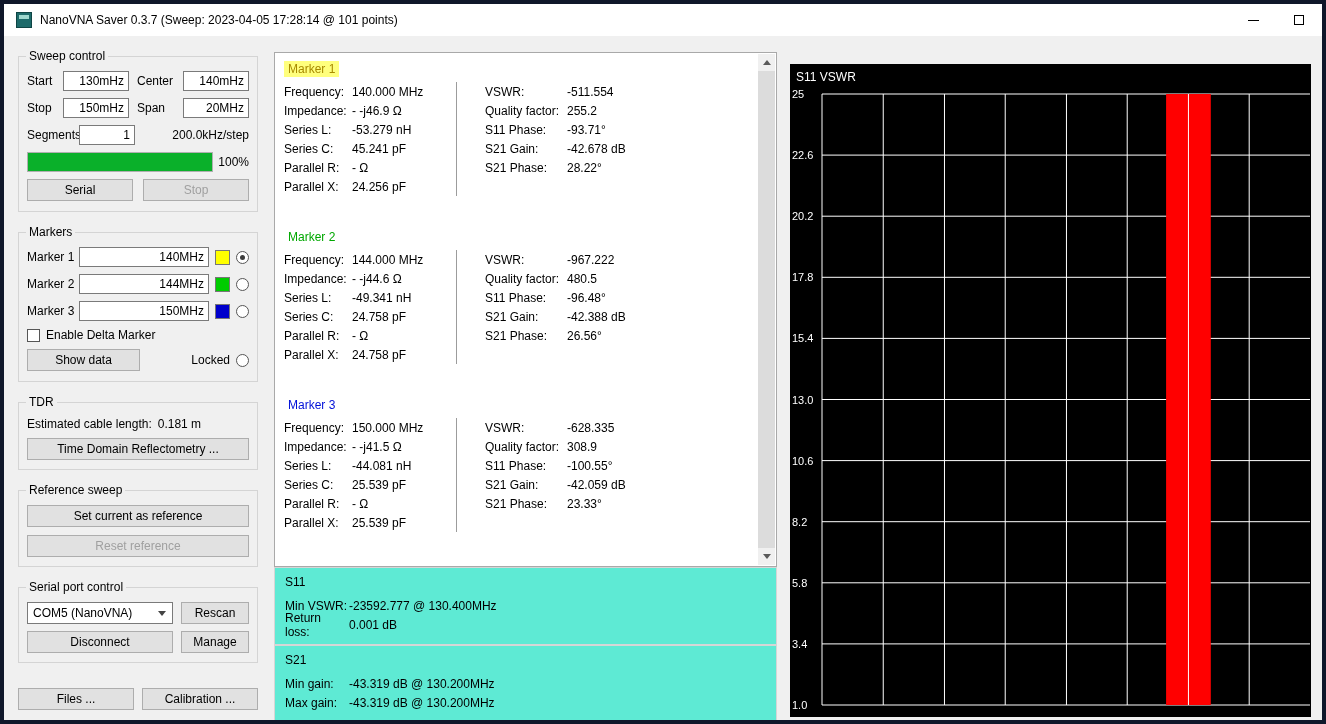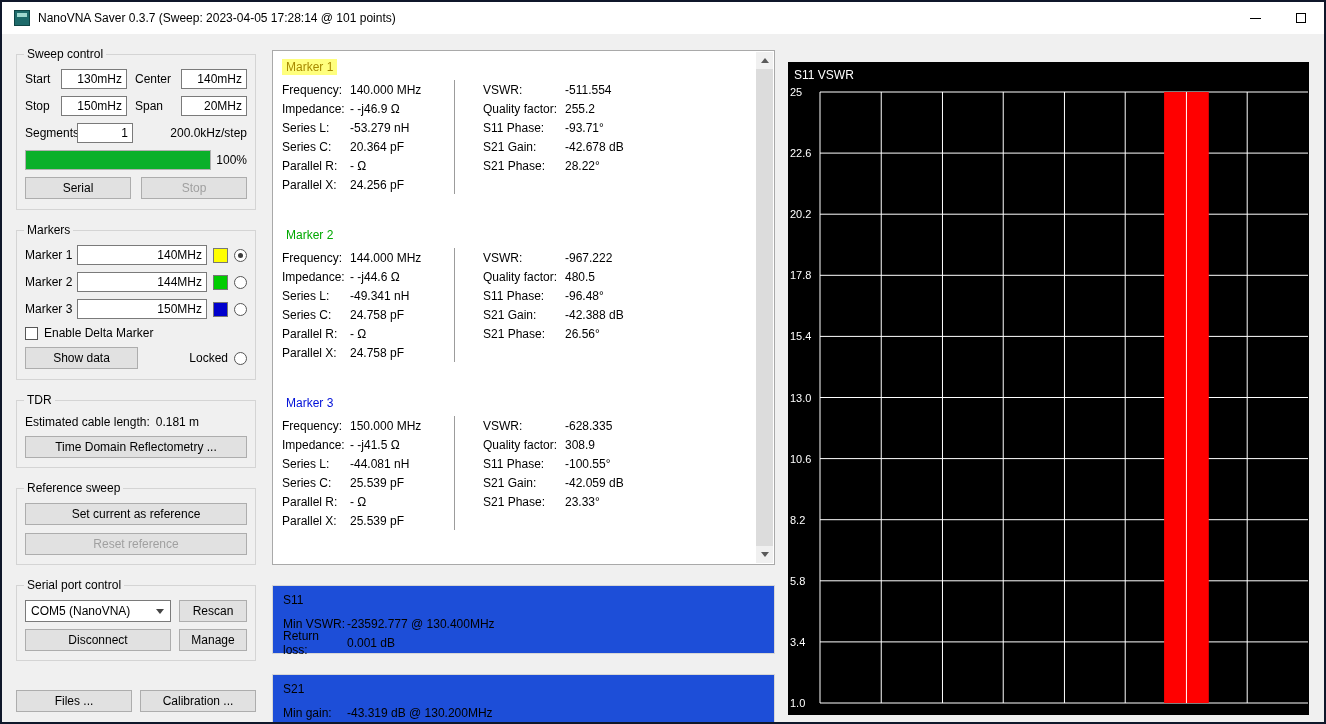--- a/index.html
+++ b/index.html
@@ -1,21 +1,21 @@
 <!DOCTYPE html>
 <html><head>
 <meta charset="utf-8">
 <style>
   * { box-sizing: border-box; margin: 0; padding: 0; }
   html,body { width: 1326px; height: 724px; }
   body {
     font-family: "Liberation Sans", "DejaVu Sans", sans-serif;
     font-size: 12px; color: #000; background: #f0f0f0; overflow: hidden;
   }
-  .window { width: 1326px; height: 724px; border: 2px solid #0f172a; background: #f0f0f0; display: flex; flex-direction: column; }
+  .window { width: 1326px; height: 724px; border: 4px solid #0f172a; background: #f0f0f0; display: flex; flex-direction: column; }
 
   
   .titlebar { height: 32px; flex: none; background: #ffffff; display: flex; align-items: center; padding-left: 12px; }
   .app-icon { width: 16px; height: 16px; margin-right: 8px; flex: none; background: #1d6a6a; border: 1px solid #0e4444; position: relative; }
   .app-icon::after { content: ""; position: absolute; left: 2px; right: 2px; top: 2px; height: 4px; background: #9fd8cf; }
   .tb-title { white-space: nowrap; }
   .tb-controls { margin-left: auto; display: flex; height: 100%; }
   .tb-btn { width: 46px; height: 100%; display: flex; align-items: center; justify-content: center; cursor: default; }
   .min-glyph { width: 11px; height: 1px; background: #000; display: block; }
   .max-glyph { width: 10px; height: 10px; border: 1px solid #000; display: block; }
@@ -74,21 +74,21 @@
   .mblock { margin-bottom: 33px; }
   .mtitle { display: inline-block; padding: 1px 4px; margin-bottom: 5px; font-weight: normal; }
   .mcols { display: flex; }
   .mcol-left { width: 172px; flex: none; }
   .mdiv { width: 1px; background: #9c9c9c; flex: none; }
   .mcol-right { flex: 1; margin-left: 28px; }
   .mrow { display: flex; align-items: center; height: 19px; }
   .mcol-left .ml { width: 68px; flex: none; }
   .mcol-right .ml { width: 82px; flex: none; }
 
-  .sumbox { border: 1px solid #d6d6d6; background: #1d4ed8; margin-top: 20px; padding: 7px 10px 6px 10px; height: 69px; flex: none; }
+  .sumbox { border: 1px solid #d6d6d6; background: #5eead4; margin-top: 0; padding: 7px 10px 6px 10px; height: 78px; flex: none; }
   .sumtitle { margin-bottom: 7px; }
   .sumrow { display: flex; align-items: center; height: 19px; }
   .sumrow .ml { width: 64px; flex: none; }
 
   
   #chart-svg { display: block; background: #000; }
   #chart-svg text { font-family: "Liberation Sans", "DejaVu Sans", sans-serif; }
 </style>
 </head>
 <body>
@@ -228,21 +228,21 @@
                   <span class="mv">- -j46.9 Ω</span>
                 </div>
 
                 <div class="mrow">
                   <span class="ml">Series L:</span>
                   <span class="mv">-53.279 nH</span>
                 </div>
 
                 <div class="mrow">
                   <span class="ml">Series C:</span>
-                  <span class="mv">20.364 pF</span>
+                  <span class="mv">45.241 pF</span>
                 </div>
 
                 <div class="mrow">
                   <span class="ml">Parallel R:</span>
                   <span class="mv">- Ω</span>
                 </div>
 
                 <div class="mrow">
                   <span class="ml">Parallel X:</span>
                   <span class="mv">24.256 pF</span>

